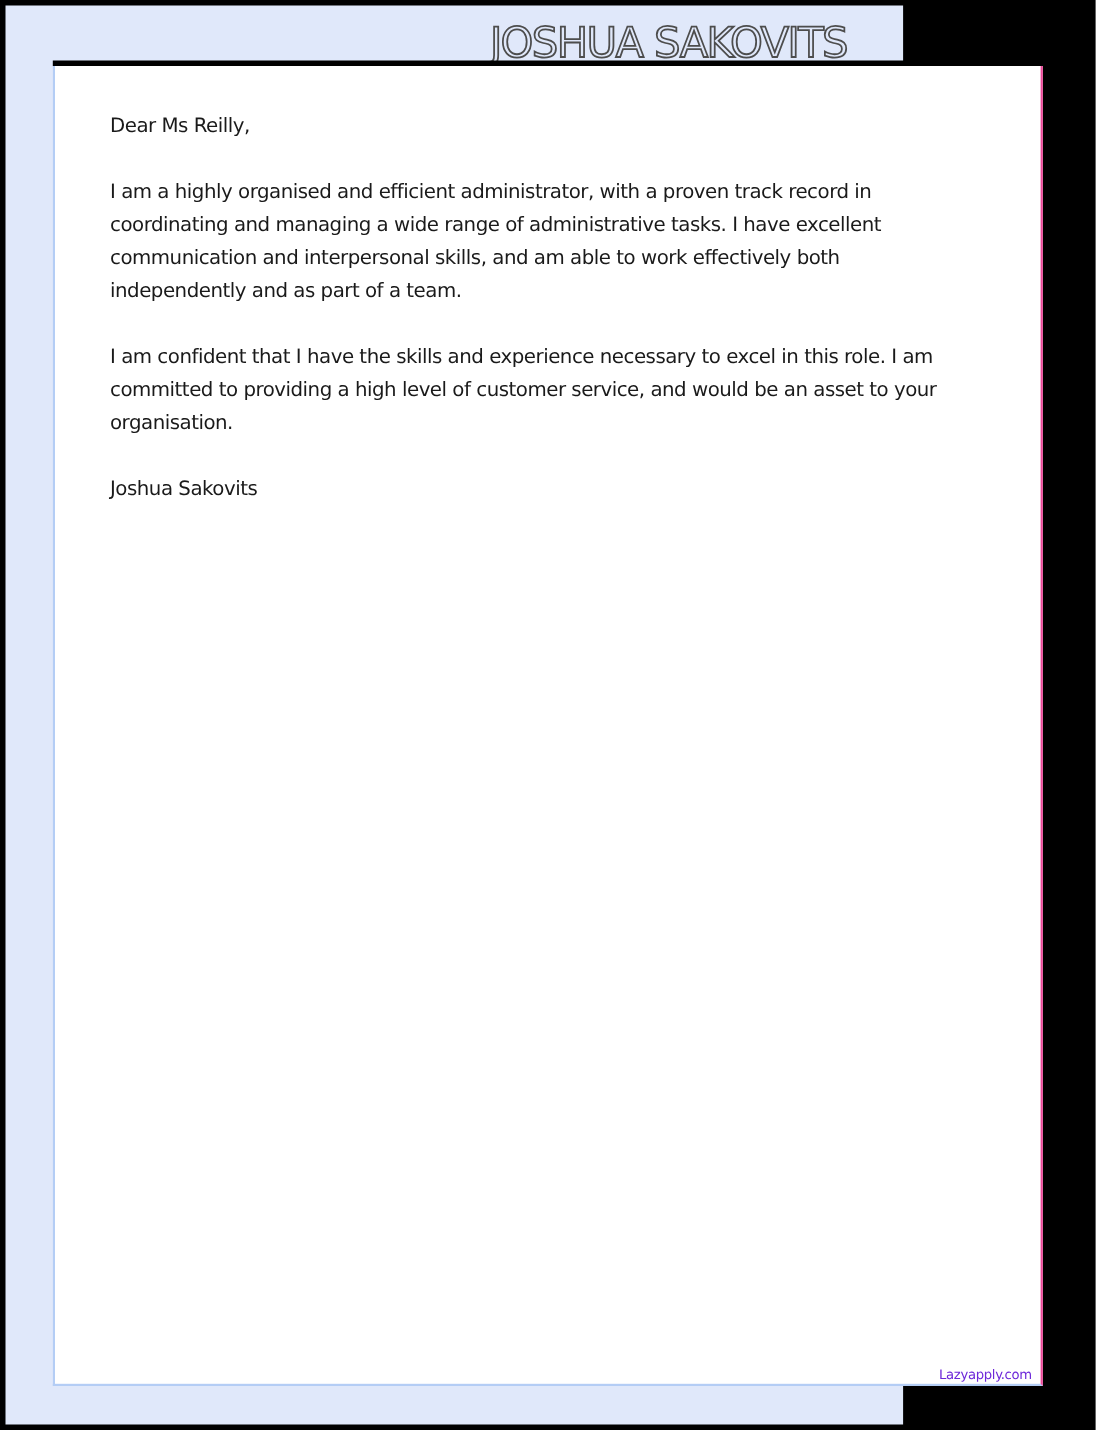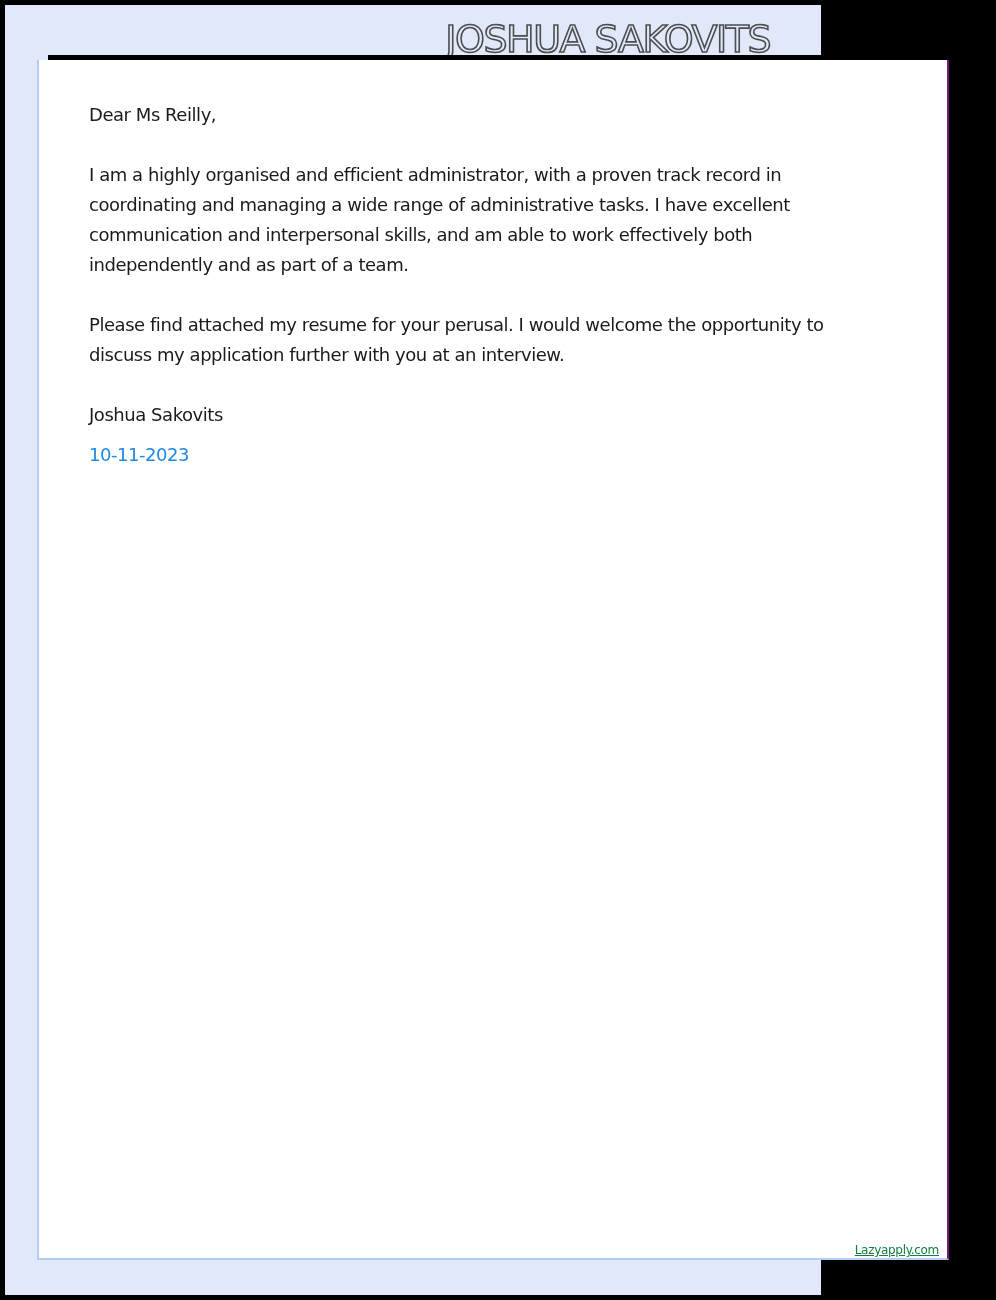--- a/index.html
+++ b/index.html
@@ -38,29 +38,28 @@
     .rule {
       position: absolute;
       left: 43px;
       top: 50px;
       width: 900px;
       height: 5px;
       background: #000000;
     }
     .page {
       position: absolute;
-      left: 32px;
+      left: 43px;
       top: 55px;
       width: 896px;
       height: 1198px;
       background: #ffffff;
       border-left: 2px solid #b4cdf5;
-      border-right: 2px solid #701a75;
+      border-right: 2px solid #ec4899;
       border-bottom: 2px solid #b4cdf5;
-      padding-left: 12px;
     }
     .letter {
       position: absolute;
       left: 50px;
       top: 40px;
       width: 790px;
       font-family: "DejaVu Sans", sans-serif;
       font-size: 18px;
       letter-spacing: -0.45px;
       line-height: 30px;
@@ -76,33 +75,31 @@
       color: #1e88e5;
       margin: 0;
     }
     .footer {
       position: absolute;
       right: 8px;
       bottom: 1px;
       font-family: "DejaVu Sans", sans-serif;
       font-size: 12px;
       letter-spacing: -0.3px;
-      color: #15803d;
-      text-decoration: underline;
+      color: #6d28d9;
     }
   </style>
 </head>
 <body>
 
 <div class="frame">
   <div class="title">JOSHUA SAKOVITS</div>
   <div class="rule"></div>
   <div class="page">
     <div class="letter">
       <p>Dear Ms Reilly,</p>
       <p>I am a highly organised and efficient administrator, with a proven track record in coordinating and managing a wide range of administrative tasks. I have excellent communication and interpersonal skills, and am able to work effectively both independently and as part of a team.</p>
-      <p>Please find attached my resume for your perusal. I would welcome the opportunity to discuss my application further with you at an interview.</p>
+      <p>I am confident that I have the skills and experience necessary to excel in this role. I am committed to providing a high level of customer service, and would be an asset to your organisation.</p>
       <p class="signature">Joshua Sakovits</p>
-      <p class="date">10-11-2023</p>
     </div>
     <div class="footer">Lazyapply.com</div>
   </div>
 </div>
 
 </body></html>

